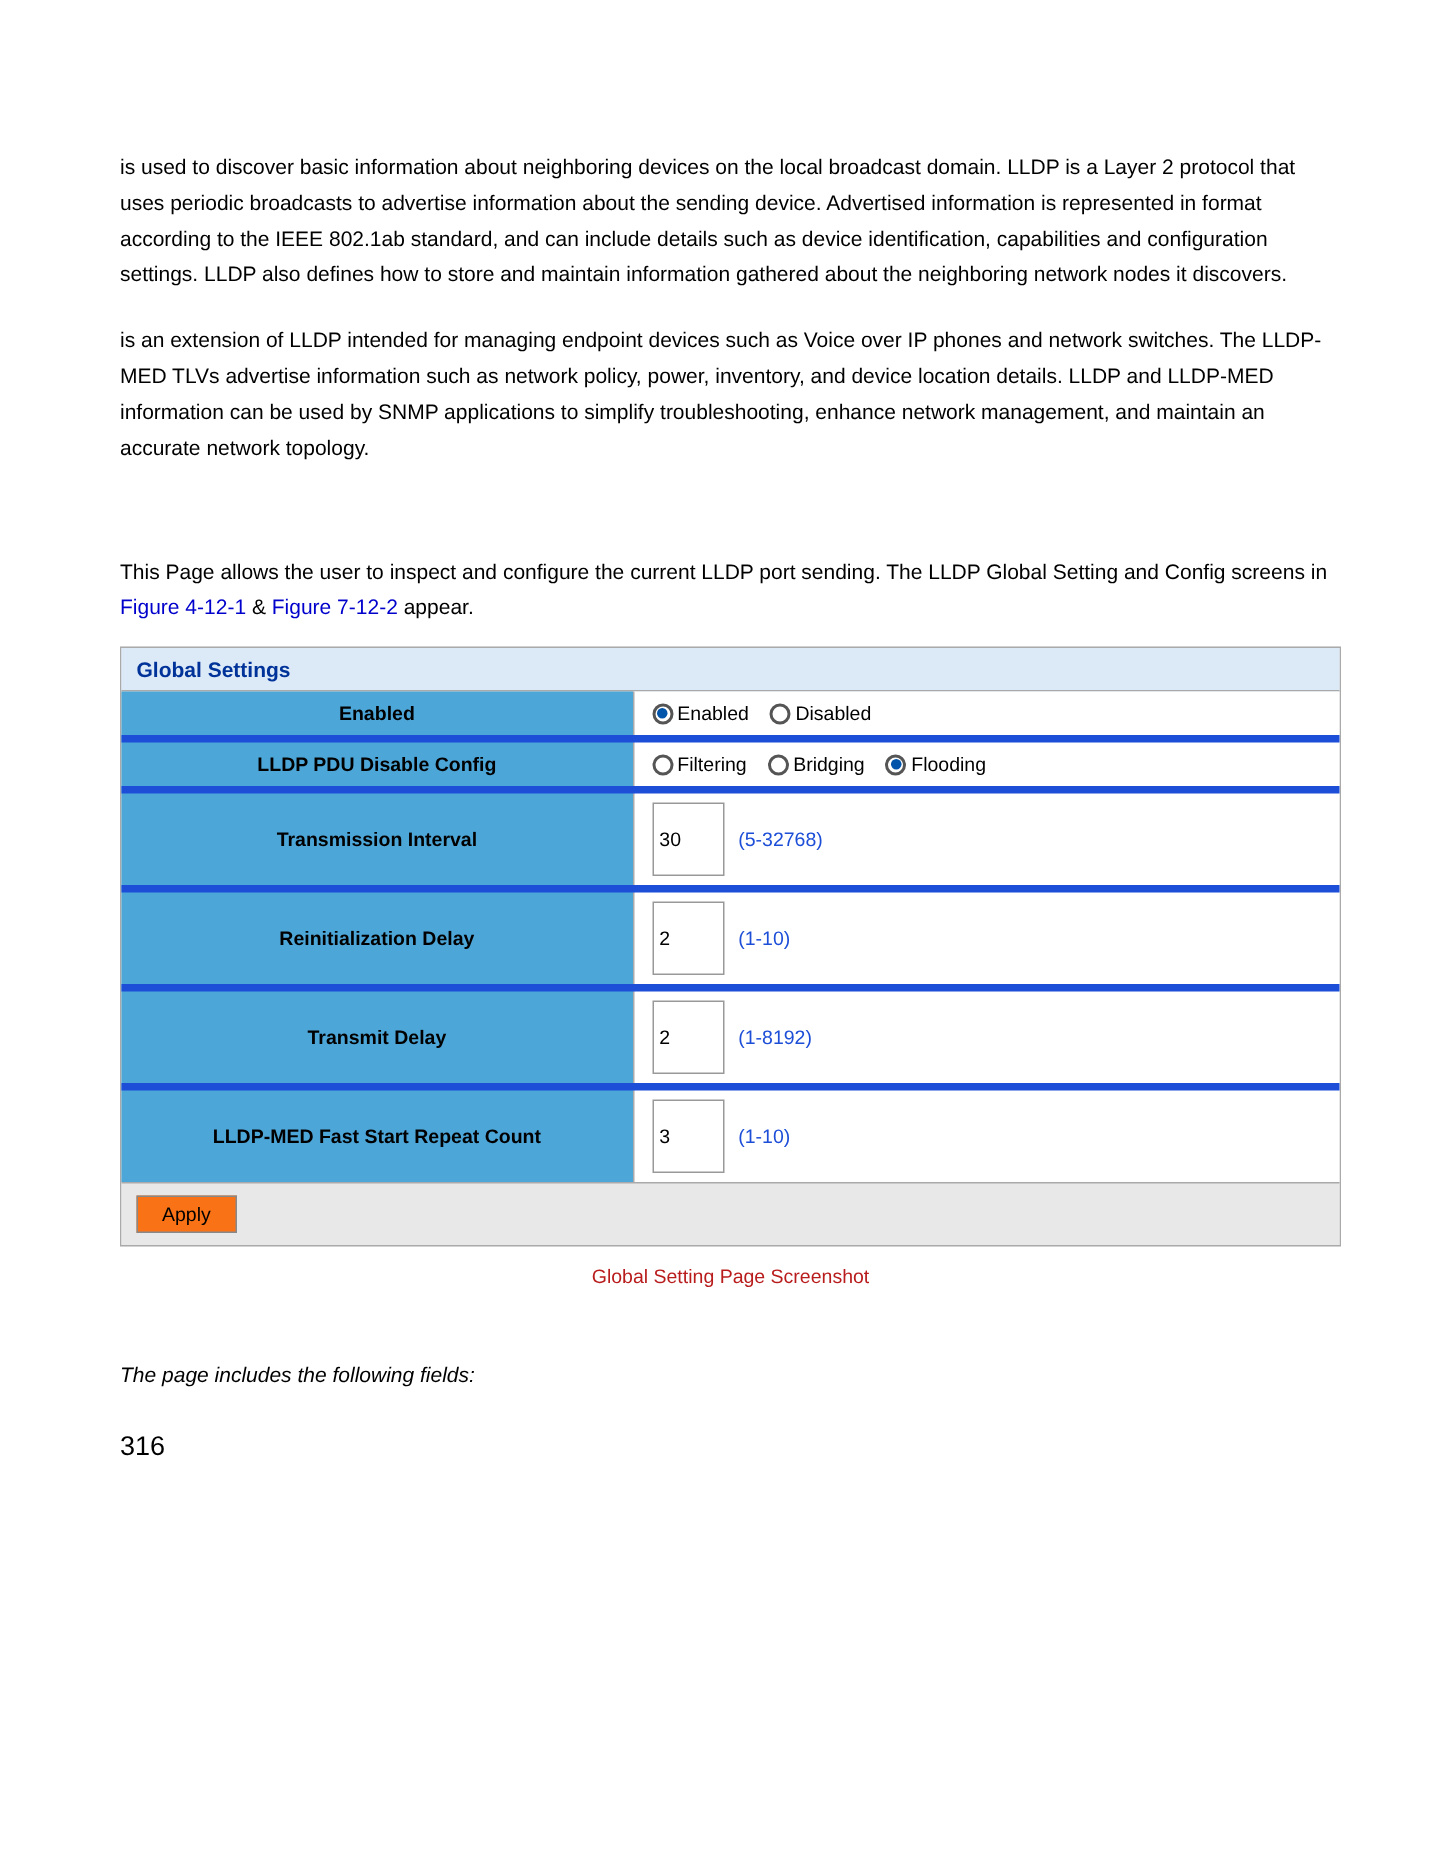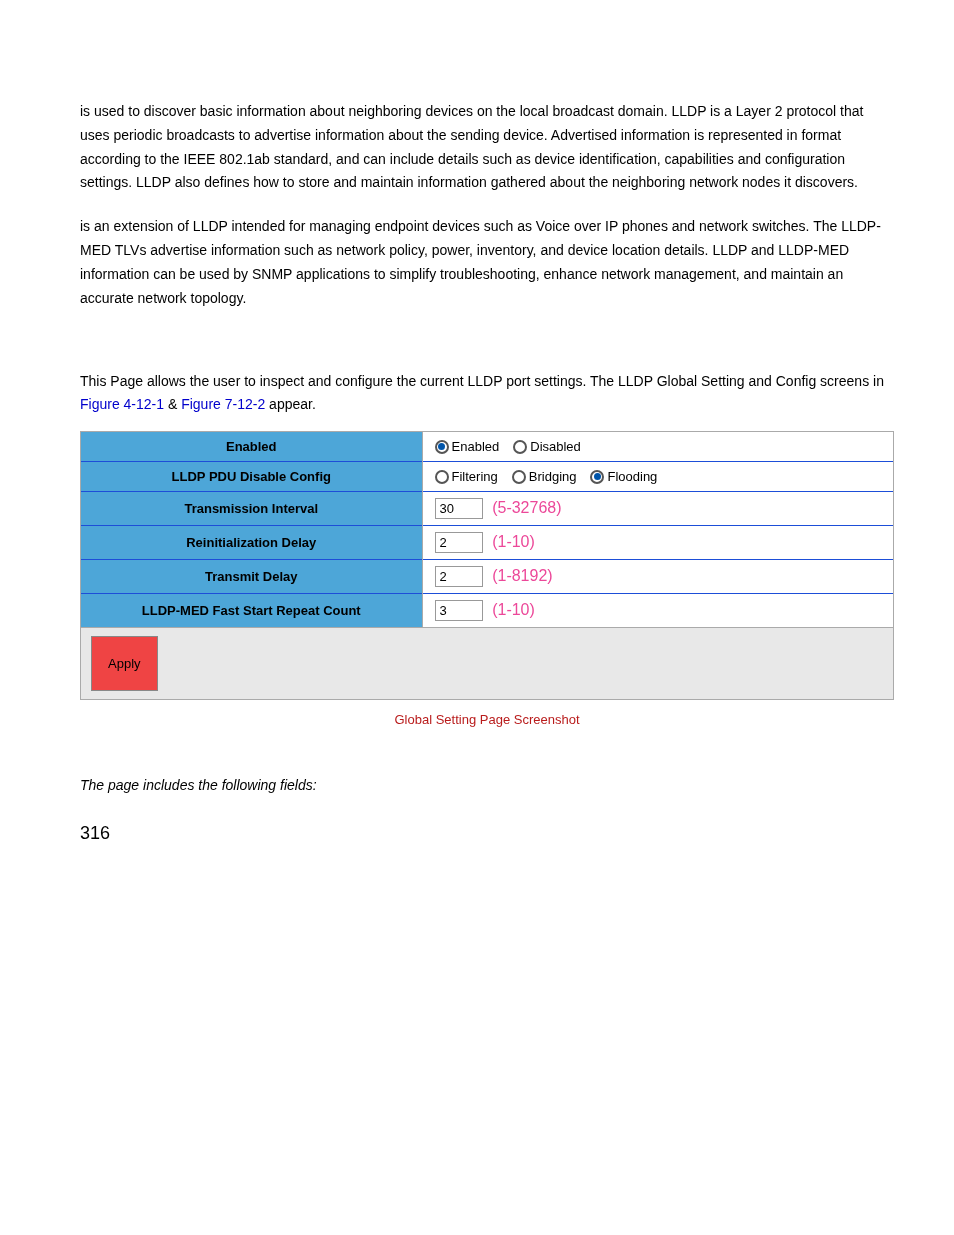--- a/index.html
+++ b/index.html
@@ -42,21 +42,21 @@
       padding: 6px 10px;
       font-weight: bold;
       font-size: 14px;
       color: #003399;
     }
     .settings-table {
       width: 100%;
       border-collapse: collapse;
     }
     .settings-table tr {
-      border-bottom: 1px solid #1d4ed8;
+      border-bottom: 5px solid #1d4ed8;
     }
     .settings-table tr:last-child {
       border-bottom: none;
     }
     .settings-table td.label-cell {
       background: #4da6d8;
       color: #000;
       font-weight: bold;
       font-size: 13px;
       padding: 7px 12px;
@@ -94,38 +94,38 @@
     .radio-dot.checked::after {
       content: '';
       width: 7px;
       height: 7px;
       border-radius: 50%;
       background: #0055aa;
     }
     .input-field {
       width: 48px;
       border: 1px solid #999;
-      padding: 2px 4px;
+      padding: 16px 4px;
       font-size: 13px;
       font-family: Arial, sans-serif;
     }
     .range-hint {
       margin-left: 6px;
-      font-size: 16px;
-      color: #ec4899;
+      font-size: 13px;
+      color: #1d4ed8;
     }
     .apply-area {
       background: #e8e8e8;
       border-top: 1px solid #aaa;
       padding: 8px 10px;
     }
     .apply-btn {
-      background: #ef4444;
+      background: #f97316;
       border: 1px solid #888;
-      padding: 19px 16px;
+      padding: 4px 16px;
       font-size: 13px;
       cursor: pointer;
       font-family: Arial, sans-serif;
     }
     .figure-caption {
       text-align: center;
       font-size: 13px;
       margin-top: 10px;
       margin-bottom: 20px;
       color: #b91c1c;
@@ -159,25 +159,26 @@
   </div>
 
   <div class="intro-block">
     <p>is an extension of LLDP intended for managing endpoint devices such as Voice over IP phones and network switches. The LLDP-MED TLVs advertise information such as network policy, power, inventory, and device location details. LLDP and LLDP-MED information can be used by SNMP applications to simplify troubleshooting, enhance network management, and maintain an accurate network topology.</p>
   </div>
 
   <div class="spacer"></div>
   <div class="spacer"></div>
 
   <div class="section-intro">
-    <span>This Page allows the user to inspect and configure the current LLDP port settings. The LLDP Global Setting and Config screens in</span>
+    <span>This Page allows the user to inspect and configure the current LLDP port sending. The LLDP Global Setting and Config screens in</span>
     <a href="#" class="figure-link">Figure 4-12-1</a><span> &amp; </span><a href="#" class="figure-link">Figure 7-12-2</a><span> appear.</span>
   </div>
 
   <div class="settings-box">
+    <div class="settings-title">Global Settings</div>
     <table class="settings-table">
       <tbody>
 
         <tr>
           <td class="label-cell">Enabled</td>
           <td class="value-cell">
             <div class="radio-group">
               <label class="radio-item">
                 <span class="radio-dot checked"></span>
                 <span>Enabled</span>

